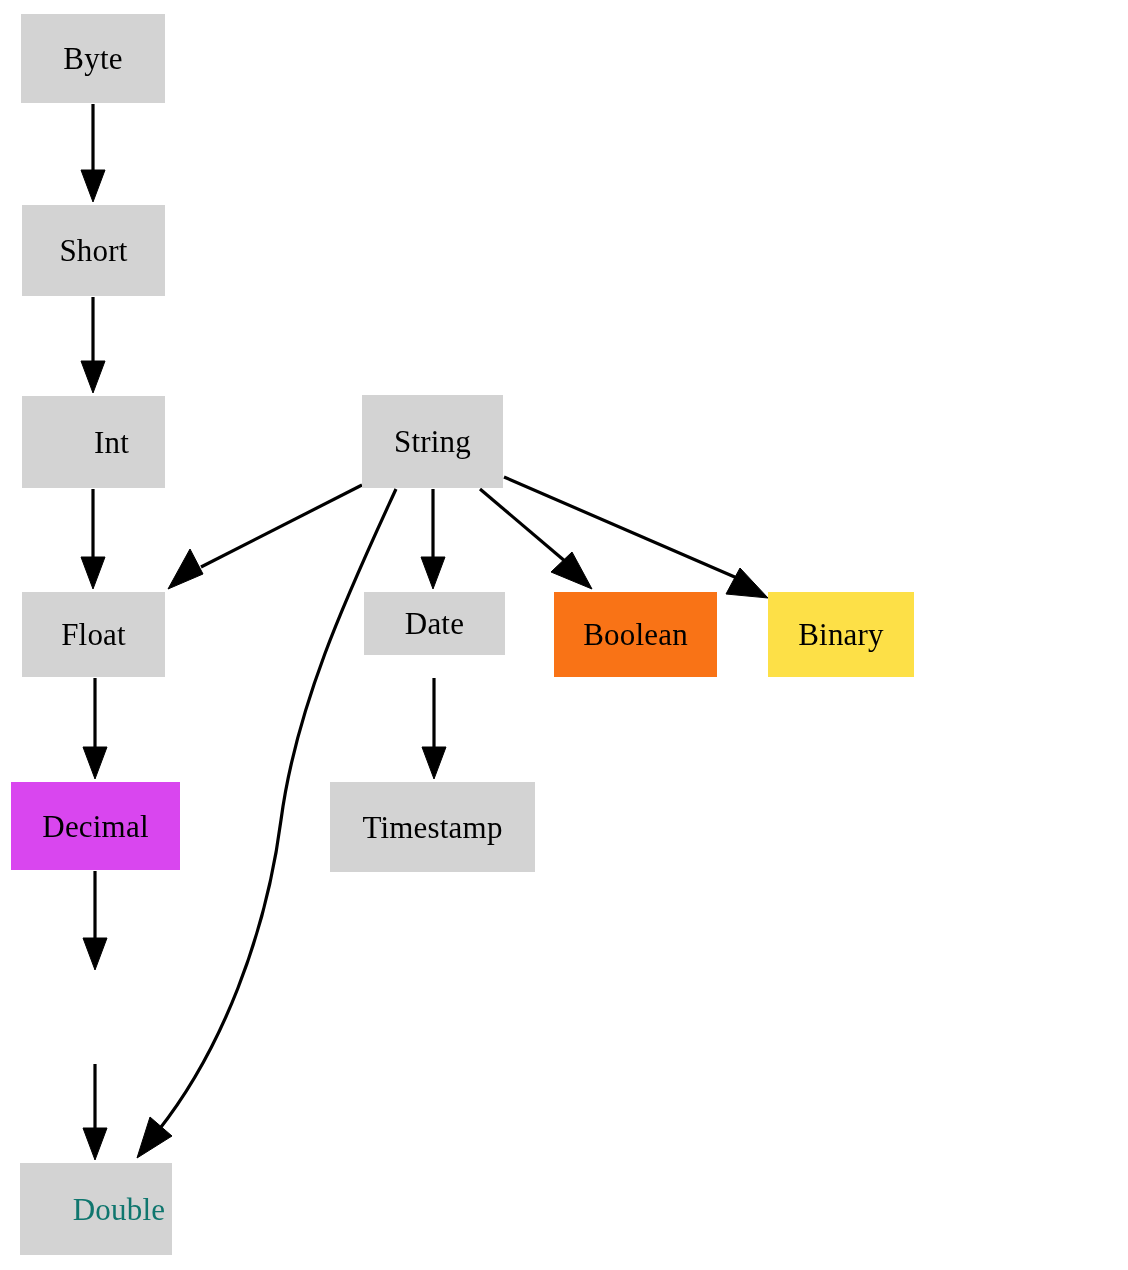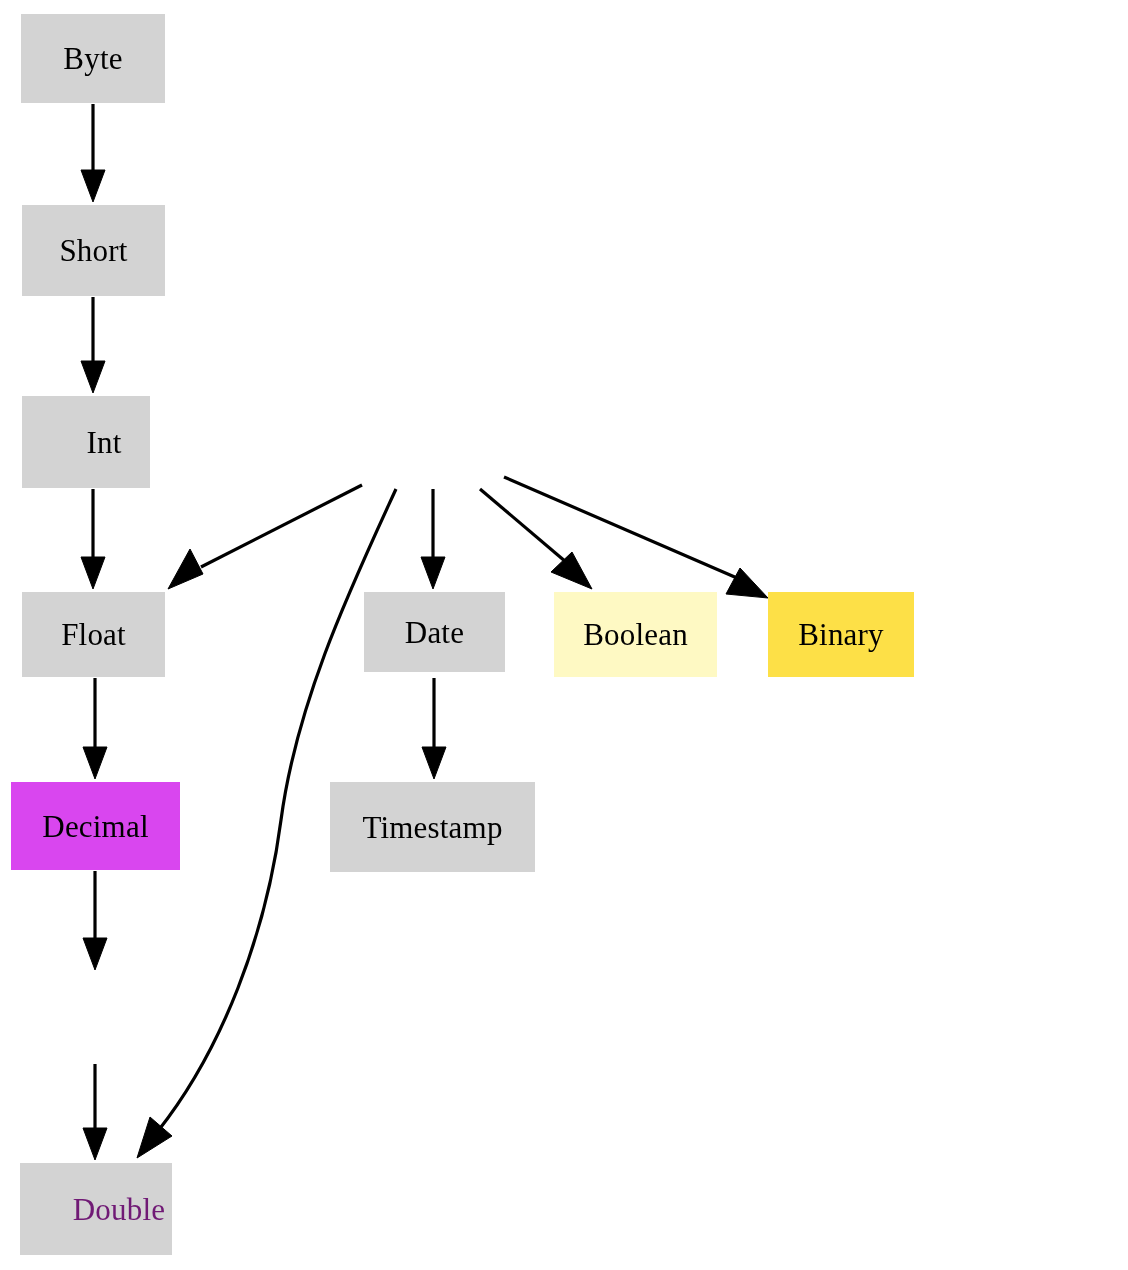--- a/index.html
+++ b/index.html
@@ -113,22 +113,23 @@
     </g>
 
     <g>
       <path class="edge-path" d="M 434,678 L 434,755" style="stroke: rgb(0, 0, 0);"></path>
       <polygon class="edge-head" points="434,779 422,747 446,747" style="fill: rgb(0, 0, 0); stroke: rgb(0, 0, 0);"></polygon>
     </g>
   </svg>
 
   <div class="node-box" style="left: 21px; top: 14px; width: 144px; height: 89px; background: rgb(211, 211, 211); color: rgb(0, 0, 0);">Byte</div>
   <div class="node-box" style="left: 22px; top: 205px; width: 143px; height: 91px; background: rgb(211, 211, 211); color: rgb(0, 0, 0); text-align: right;">Short</div>
-  <div class="node-box" style="left: 22px; top: 396px; width: 128px; height: 92px; background: rgb(211, 211, 211); color: rgb(0, 0, 0); padding-left: 36px;">Int</div>
+  <div class="node-box" style="left: 22px; top: 396px; width: 143px; height: 92px; background: rgb(211, 211, 211); color: rgb(0, 0, 0); padding-left: 36px;">Int</div>
   <div class="node-box" style="left: 22px; top: 592px; width: 143px; height: 85px; background: rgb(211, 211, 211); color: rgb(0, 0, 0);">Float</div>
   <div class="node-box" style="left: 11px; top: 782px; width: 169px; height: 88px; background: #d946ef; color: rgb(0, 0, 0);">Decimal</div>
-  <div class="node-box" style="left: 20px; top: 1163px; width: 152px; height: 92px; background: rgb(211, 211, 211); color: #701a75; padding-left: 46px;">Double</div>
-  <div class="node-box" style="left: 364px; top: 592px; width: 141px; height: 80px; background: rgb(211, 211, 211); color: rgb(0, 0, 0);">Date</div>
+  <div class="node-box" style="left: 20px; top: 1163px; width: 152px; height: 92px; background: rgb(211, 211, 211); color: #0f766e; padding-left: 46px;">Double</div>
+  <div class="node-box" style="left: 362px; top: 395px; width: 141px; height: 93px; background: rgb(211, 211, 211); color: rgb(0, 0, 0);">String</div>
+  <div class="node-box" style="left: 364px; top: 592px; width: 141px; height: 63px; background: rgb(211, 211, 211); color: rgb(0, 0, 0);">Date</div>
   <div class="node-box" style="left: 330px; top: 782px; width: 205px; height: 90px; background: rgb(211, 211, 211); color: rgb(0, 0, 0);">Timestamp</div>
-  <div class="node-box" style="left: 554px; top: 592px; width: 163px; height: 85px; background: #fef9c3; color: rgb(0, 0, 0);">Boolean</div>
+  <div class="node-box" style="left: 554px; top: 592px; width: 163px; height: 85px; background: #f97316; color: rgb(0, 0, 0);">Boolean</div>
   <div class="node-box" style="left: 768px; top: 592px; width: 146px; height: 85px; background: #fde047; color: rgb(0, 0, 0);">Binary</div>
 
 </div>
 
 </body></html>

